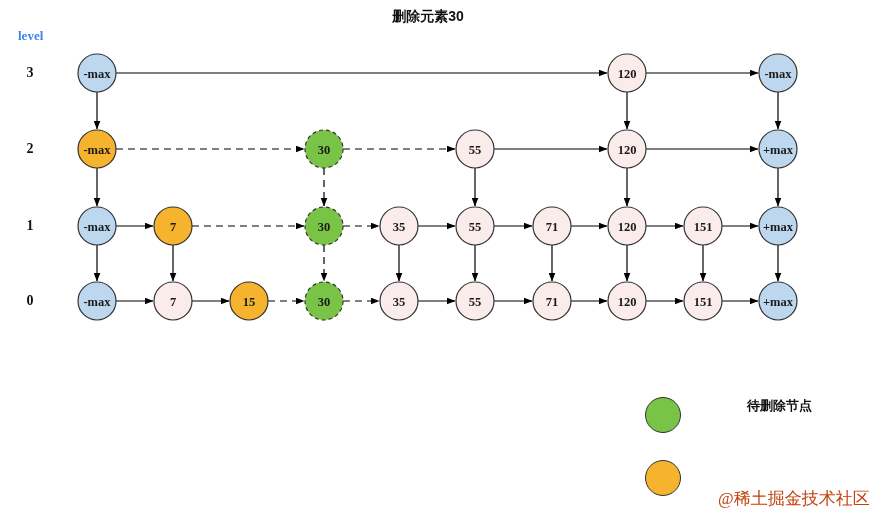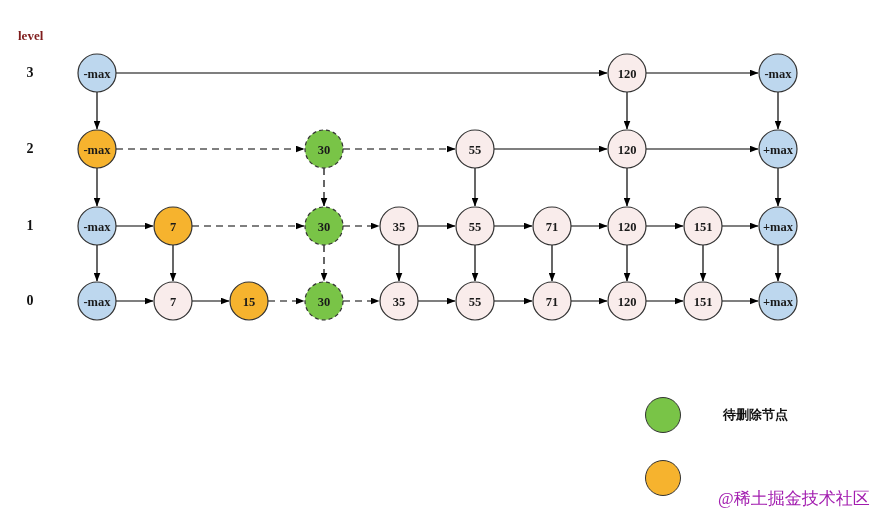--- a/index.html
+++ b/index.html
@@ -7,54 +7,55 @@
     position:relative; width:892px; height:515px; background:#ffffff;
     font-family:"Liberation Serif", serif; overflow:hidden;
   }
   .title {
     position:absolute; left:0; top:8px; width:856px; text-align:center;
     font-family:"Liberation Sans", sans-serif;
     font-weight:bold; font-size:14px; color:#111;
   }
   .level-label {
     position:absolute; left:18px; top:28px;
-    font-weight:bold; font-size:13px; color:#7f1d1d;
+    font-weight:bold; font-size:13px; color:#3b82f6;
   }
   .level-num {
     position:absolute; left:15px; width:30px; text-align:center;
     transform:translateY(-50%);
     font-weight:bold; font-size:14px; color:#111;
   }
   #diagram { position:absolute; left:0; top:0; }
   .notes {
     position:absolute; left:53px; top:407px;
     font-family:"Liberation Sans", sans-serif;
     font-weight:bold; font-size:13px; line-height:17.5px; color:#111;
   }
   .legend { position:absolute; left:645px; top:397px; }
-  .legend-item { display:flex; align-items:center; margin-bottom:27px; }
+  .legend-item { display:flex; margin-bottom:27px;gap:24px; }
   .legend-swatch {
     width:36px; height:36px; border-radius:50%;
     border:1px solid #333; box-sizing:border-box; margin-right:42px;
     flex:0 0 auto;
   }
   .legend-text {
     font-family:"Liberation Sans", sans-serif;
     font-weight:bold; font-size:13px; color:#111; white-space:nowrap;
   }
   .watermark {
     position:absolute; left:718px; top:487px;
     font-size:17px; color:#c9c9c9; white-space:nowrap;
   }
 </style>
 </head>
 <body>
 
 <div class="page">
 
+  <div class="title">删除元素30</div>
 
   <div class="level-label">level</div>
   <div class="level-num" style="top:73px">3</div>
   <div class="level-num" style="top:149px">2</div>
   <div class="level-num" style="top:226px">1</div>
   <div class="level-num" style="top:301px">0</div>
 
   <svg id="diagram" width="892" height="360" viewBox="0 0 892 360">
     <defs>
       <marker id="arrowhead" markerWidth="9" markerHeight="7" refX="8.5" refY="3.5" orient="auto" markerUnits="userSpaceOnUse">
@@ -219,15 +220,15 @@
   <div class="legend">
     <div class="legend-item">
       <span class="legend-swatch" style="background: rgb(121, 196, 71);"></span>
       <span class="legend-text">待删除节点</span>
     </div>
     <div class="legend-item">
       <span class="legend-swatch" style="background: rgb(246, 179, 46);"></span>
     </div>
   </div>
 
-  <div class="watermark" style="color: #a21caf;">@稀土掘金技术社区</div>
+  <div class="watermark" style="color: #c2410c;">@稀土掘金技术社区</div>
 
 </div>
 
 </body></html>

